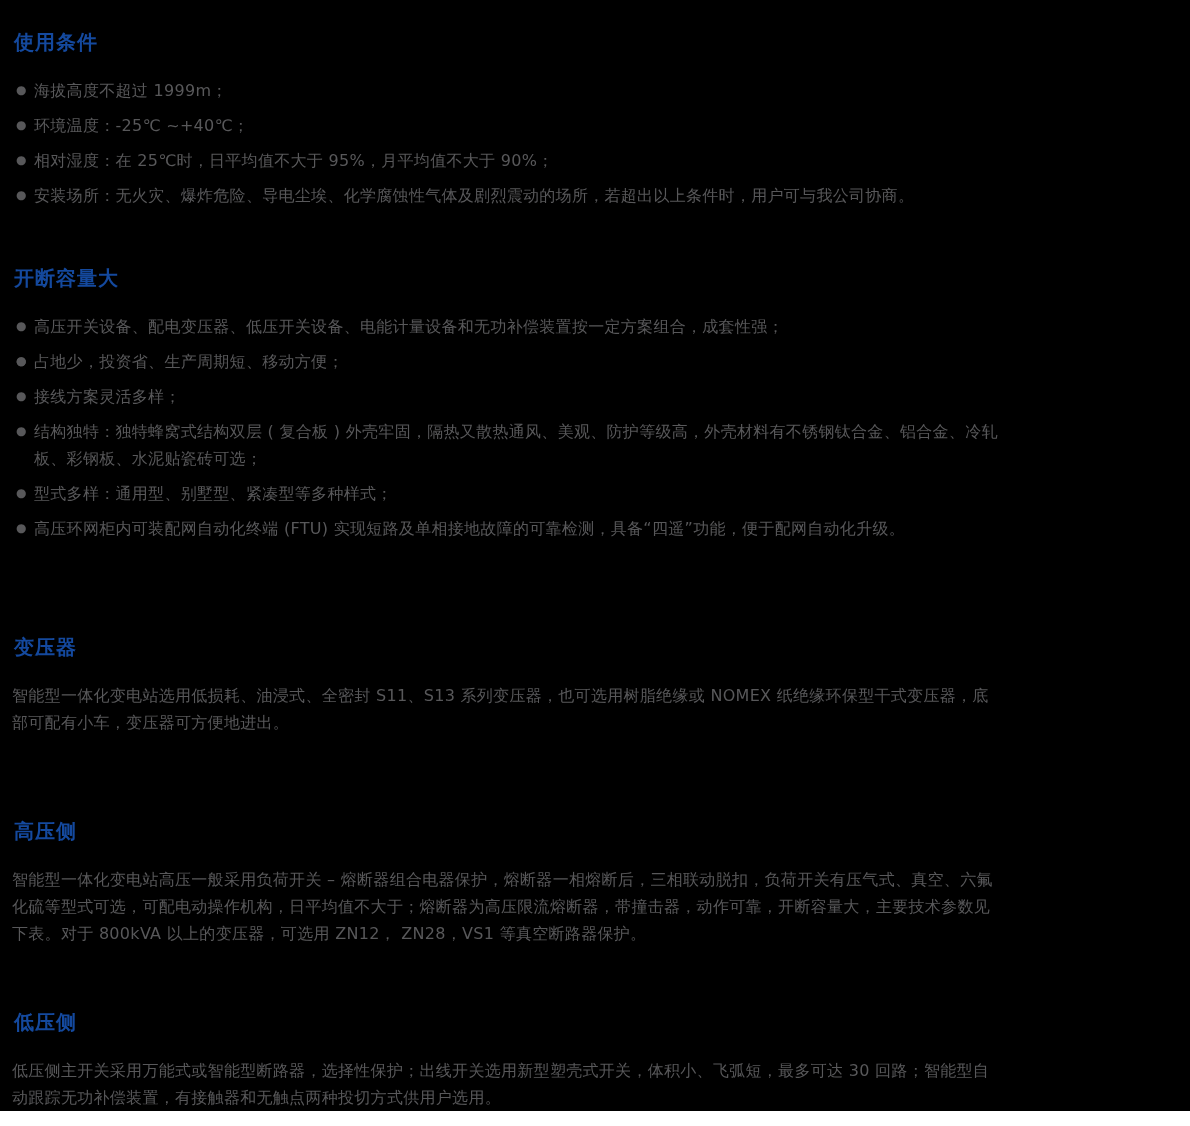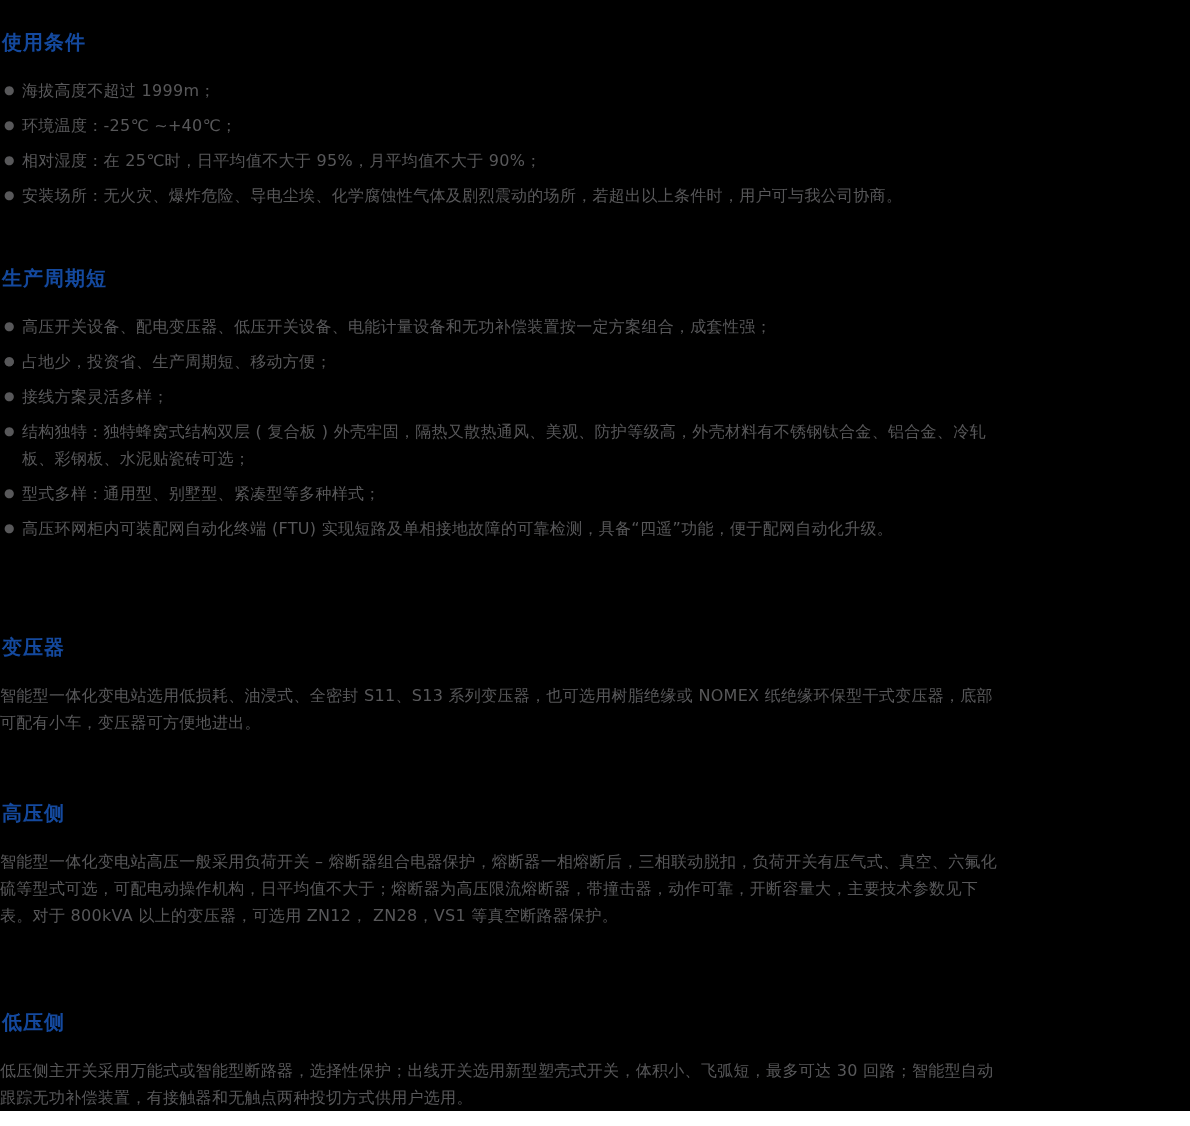--- a/index.html
+++ b/index.html
@@ -12,25 +12,25 @@
   html, body { margin: 0; padding: 0; }
   body {
     width: 1190px;
     height: 1126px;
     background: var(--bg);
     position: relative;
     overflow: hidden;
     font-family: "DejaVu Sans", "Liberation Sans", sans-serif;
   }
   .doc { position: absolute; inset: 0; }
-  .sec { position: absolute; left: 0; width: 1002px; }
+  .sec { position: absolute; left: 0; width: 1002px; padding-left: 12px; }
   .sec-1 { top: 31px; }
   .sec-2 { top: 267px; }
   .sec-3 { top: 636px; }
-  .sec-4 { top: 802px; }
+  .sec-4 { top: 820px; }
   .sec-5 { top: 1011px; }
   .h {
     margin: 0 0 0 2px;
     font-size: 20px;
     line-height: 22px;
     font-weight: 700;
     color: var(--heading);
     letter-spacing: 1px;
   }
   .bl {
@@ -80,21 +80,21 @@
     <h2 class="h">使用条件</h2>
     <ul class="bl">
       <li><span class="b">●</span><span>海拔高度不超过 1999m；</span></li>
       <li><span class="b">●</span><span>环境温度：-25℃ ~+40℃；</span></li>
       <li><span class="b">●</span><span>相对湿度：在 25℃时，日平均值不大于 95%，月平均值不大于 90%；</span></li>
       <li><span class="b">●</span><span>安装场所：无火灾、爆炸危险、导电尘埃、化学腐蚀性气体及剧烈震动的场所，若超出以上条件时，用户可与我公司协商。</span></li>
     </ul>
   </section>
 
   <section class="sec sec-2">
-    <h2 class="h">生产周期短</h2>
+    <h2 class="h">开断容量大</h2>
     <ul class="bl">
       <li><span class="b">●</span><span>高压开关设备、配电变压器、低压开关设备、电能计量设备和无功补偿装置按一定方案组合，成套性强；</span></li>
       <li><span class="b">●</span></li>
       <li><span class="b">●</span><span>占地少，投资省、生产周期短、移动方便；</span></li>
       <li><span class="b">●</span><span>接线方案灵活多样；</span></li>
       <li><span class="b">●</span><span>结构独特：独特蜂窝式结构双层 ( 复合板 ) 外壳牢固，隔热又散热通风、美观、防护等级高，外壳材料有不锈钢钛合金、铝合金、冷轧板、彩钢板、水泥贴瓷砖可选；</span></li>
       <li><span class="b">●</span><span>型式多样：通用型、别墅型、紧凑型等多种样式；</span></li>
       <li><span class="b">●</span><span>高压环网柜内可装配网自动化终端 (FTU) 实现短路及单相接地故障的可靠检测，具备“四遥”功能，便于配网自动化升级。</span></li>
     </ul>
   </section>

